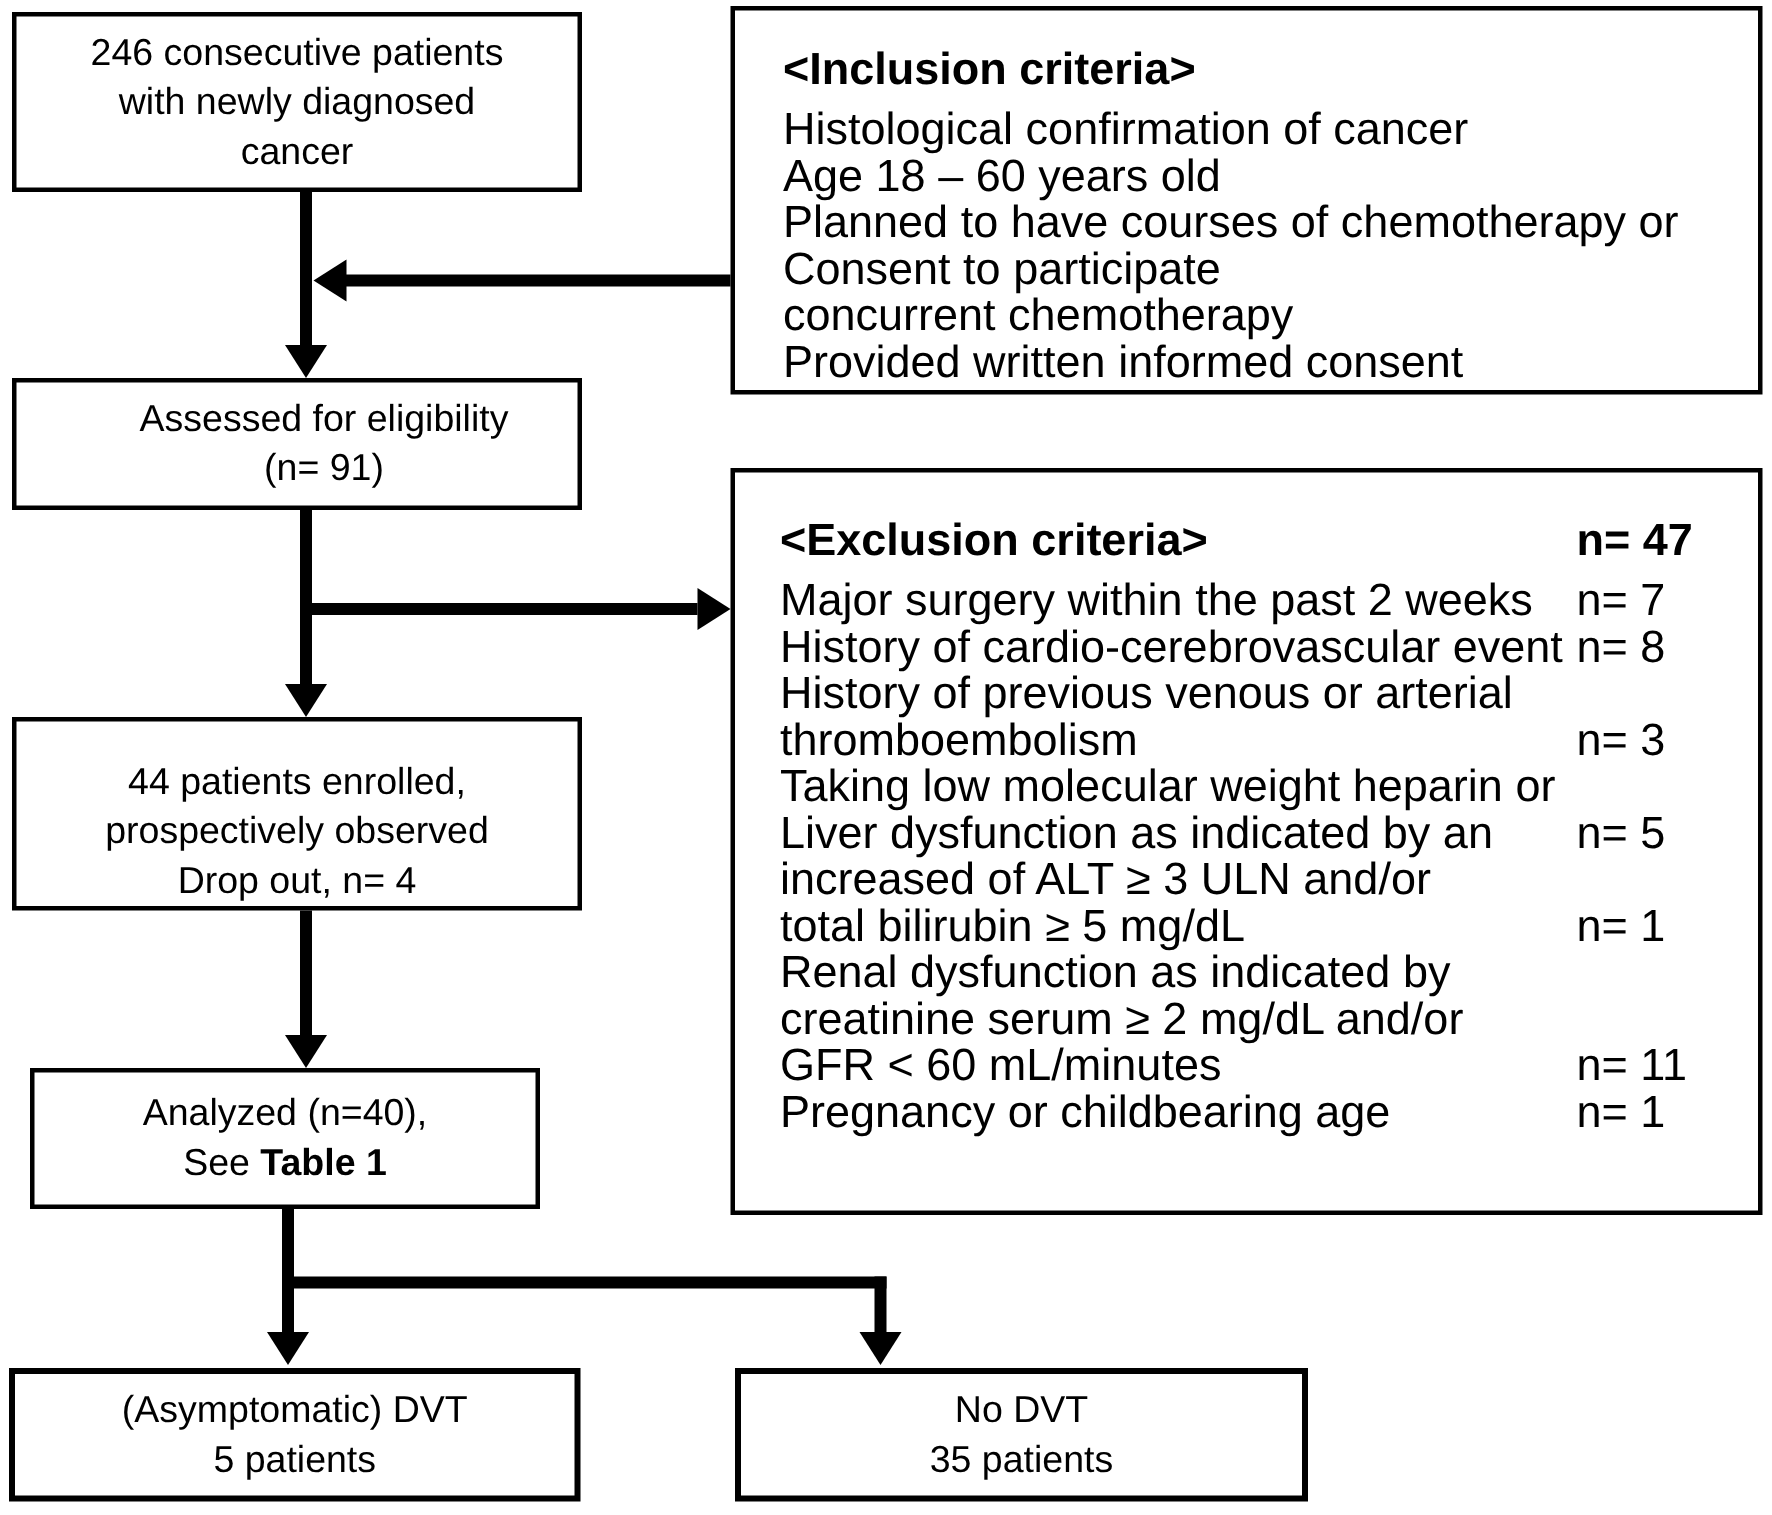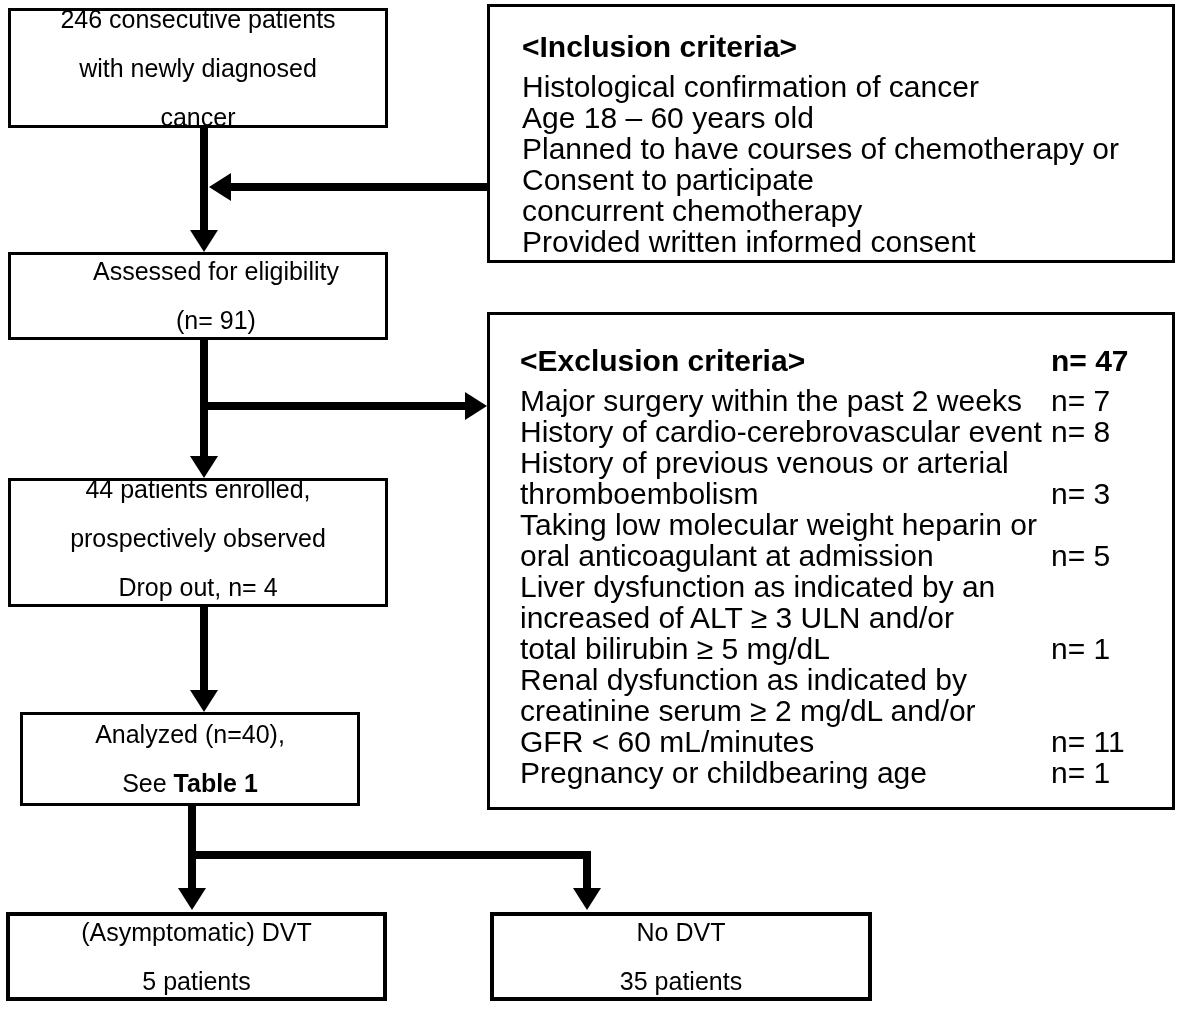--- a/index.html
+++ b/index.html
@@ -22,21 +22,20 @@
     background: #ffffff;
     border: 3px solid #000000;
     box-sizing: border-box;
     display: flex;
     flex-direction: column;
     justify-content: center;
     align-items: center;
     text-align: center;
     font-size: 25px;
     line-height: 33px;
-    gap: 16px;
   }
   .fbox.thick { border-width: 4px; }
   .critbox {
     position: absolute;
     background: #ffffff;
     border: 3px solid #000000;
     box-sizing: border-box;
     font-size: 30px;
     line-height: 31px;
     text-align: left;
@@ -111,21 +110,20 @@
     </div>
     <div class="crit-row">
       <span>thromboembolism</span>
       <span class="crit-n">n= 3</span>
     </div>
     <div class="crit-row">
       <span>Taking low molecular weight heparin or</span>
       <span class="crit-n"></span>
     </div>
     <div class="crit-row">
-      <span>oral anticoagulant at admission</span>
       <span class="crit-n">n= 5</span>
     </div>
     <div class="crit-row">
       <span>Liver dysfunction as indicated by an</span>
       <span class="crit-n"></span>
     </div>
     <div class="crit-row">
       <span>increased of ALT ≥ 3 ULN and/or</span>
       <span class="crit-n"></span>
     </div>

